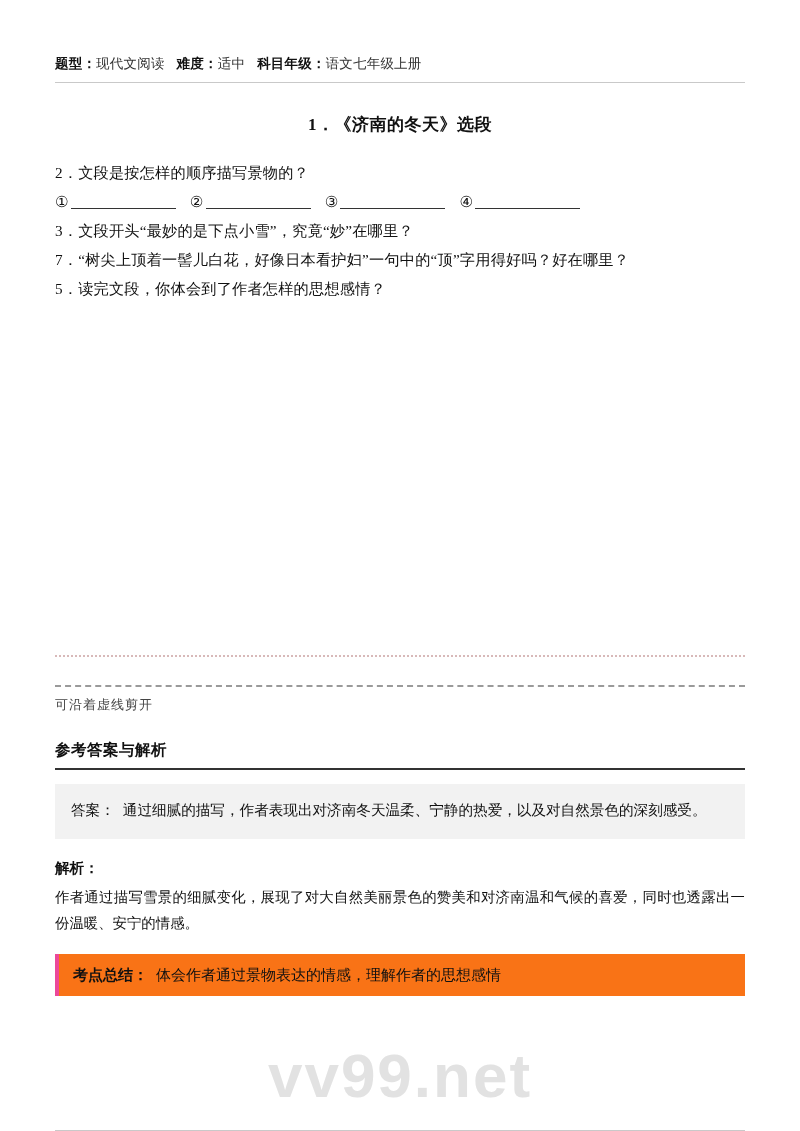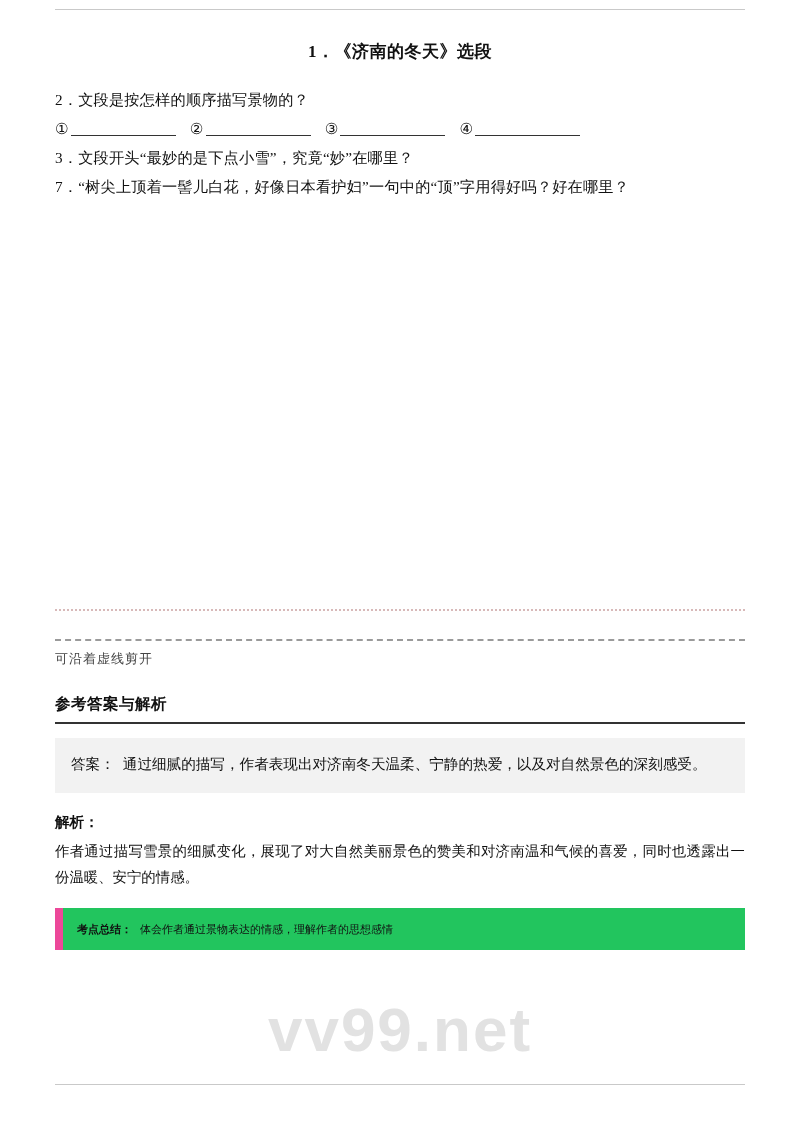--- a/index.html
+++ b/index.html
@@ -159,24 +159,24 @@
   .analysis-body {
     margin-top: 6px;
     font-size: 14.4px;
     line-height: 26px;
     color: #111;
     text-align: justify;
   }
 
   .keypoint-box {
     margin-top: 18px;
-    background: #22c55e;
-    border-left: 8px solid #ec4899;
+    background: #f97316;
+    border-left: 4px solid #ec4899;
     padding: 10px 14px;
-    font-size: 11px;
+    font-size: 15px;
     line-height: 22px;
     color: #111;
   }
   .keypoint-box .lead {
     font-weight: bold;
     margin-right: 8px;
   }
 
   
   .watermark {
@@ -201,32 +201,36 @@
     top: 1075px;
     border-top: 1px solid #c9c9c9;
     height: 0;
   }
 </style>
 </head>
 <body>
 
 <div class="page">
 
+  <div class="meta-row">
+    <span class="meta-label">题型：</span><span class="meta-value">现代文阅读</span><span class="meta-sep"></span><span class="meta-label">难度：</span><span class="meta-value">适中</span><span class="meta-sep"></span><span class="meta-label">科目年级：</span><span class="meta-value">语文七年级上册</span>
+  </div>
   <div class="meta-rule"></div>
 
   <div class="doc-title">1．《济南的冬天》选段</div>
 
 
   <div class="questions">
     <div class="q-item">2．文段是按怎样的顺序描写景物的？</div>
     <div class="blank-row">
       <span>①</span><span class="blank"></span><span>②</span><span class="blank"></span><span>③</span><span class="blank"></span><span>④</span><span class="blank"></span>
     </div>
     <div class="q-item">3．文段开头“最妙的是下点小雪”，究竟“妙”在哪里？</div>
     <div class="q-item">7．“树尖上顶着一髻儿白花，好像日本看护妇”一句中的“顶”字用得好吗？好在哪里？</div>
+    <div class="q-item">5．读完文段，你体会到了作者怎样的思想感情？</div>
   </div>
 
   <div class="cut-zone">
     <div class="dotted-line"></div>
     <div class="dashed-line"></div>
     <div class="cut-label">可沿着虚线剪开</div>
   </div>
 
   <div class="answer-section">
     <div class="section-title">参考答案与解析</div>

